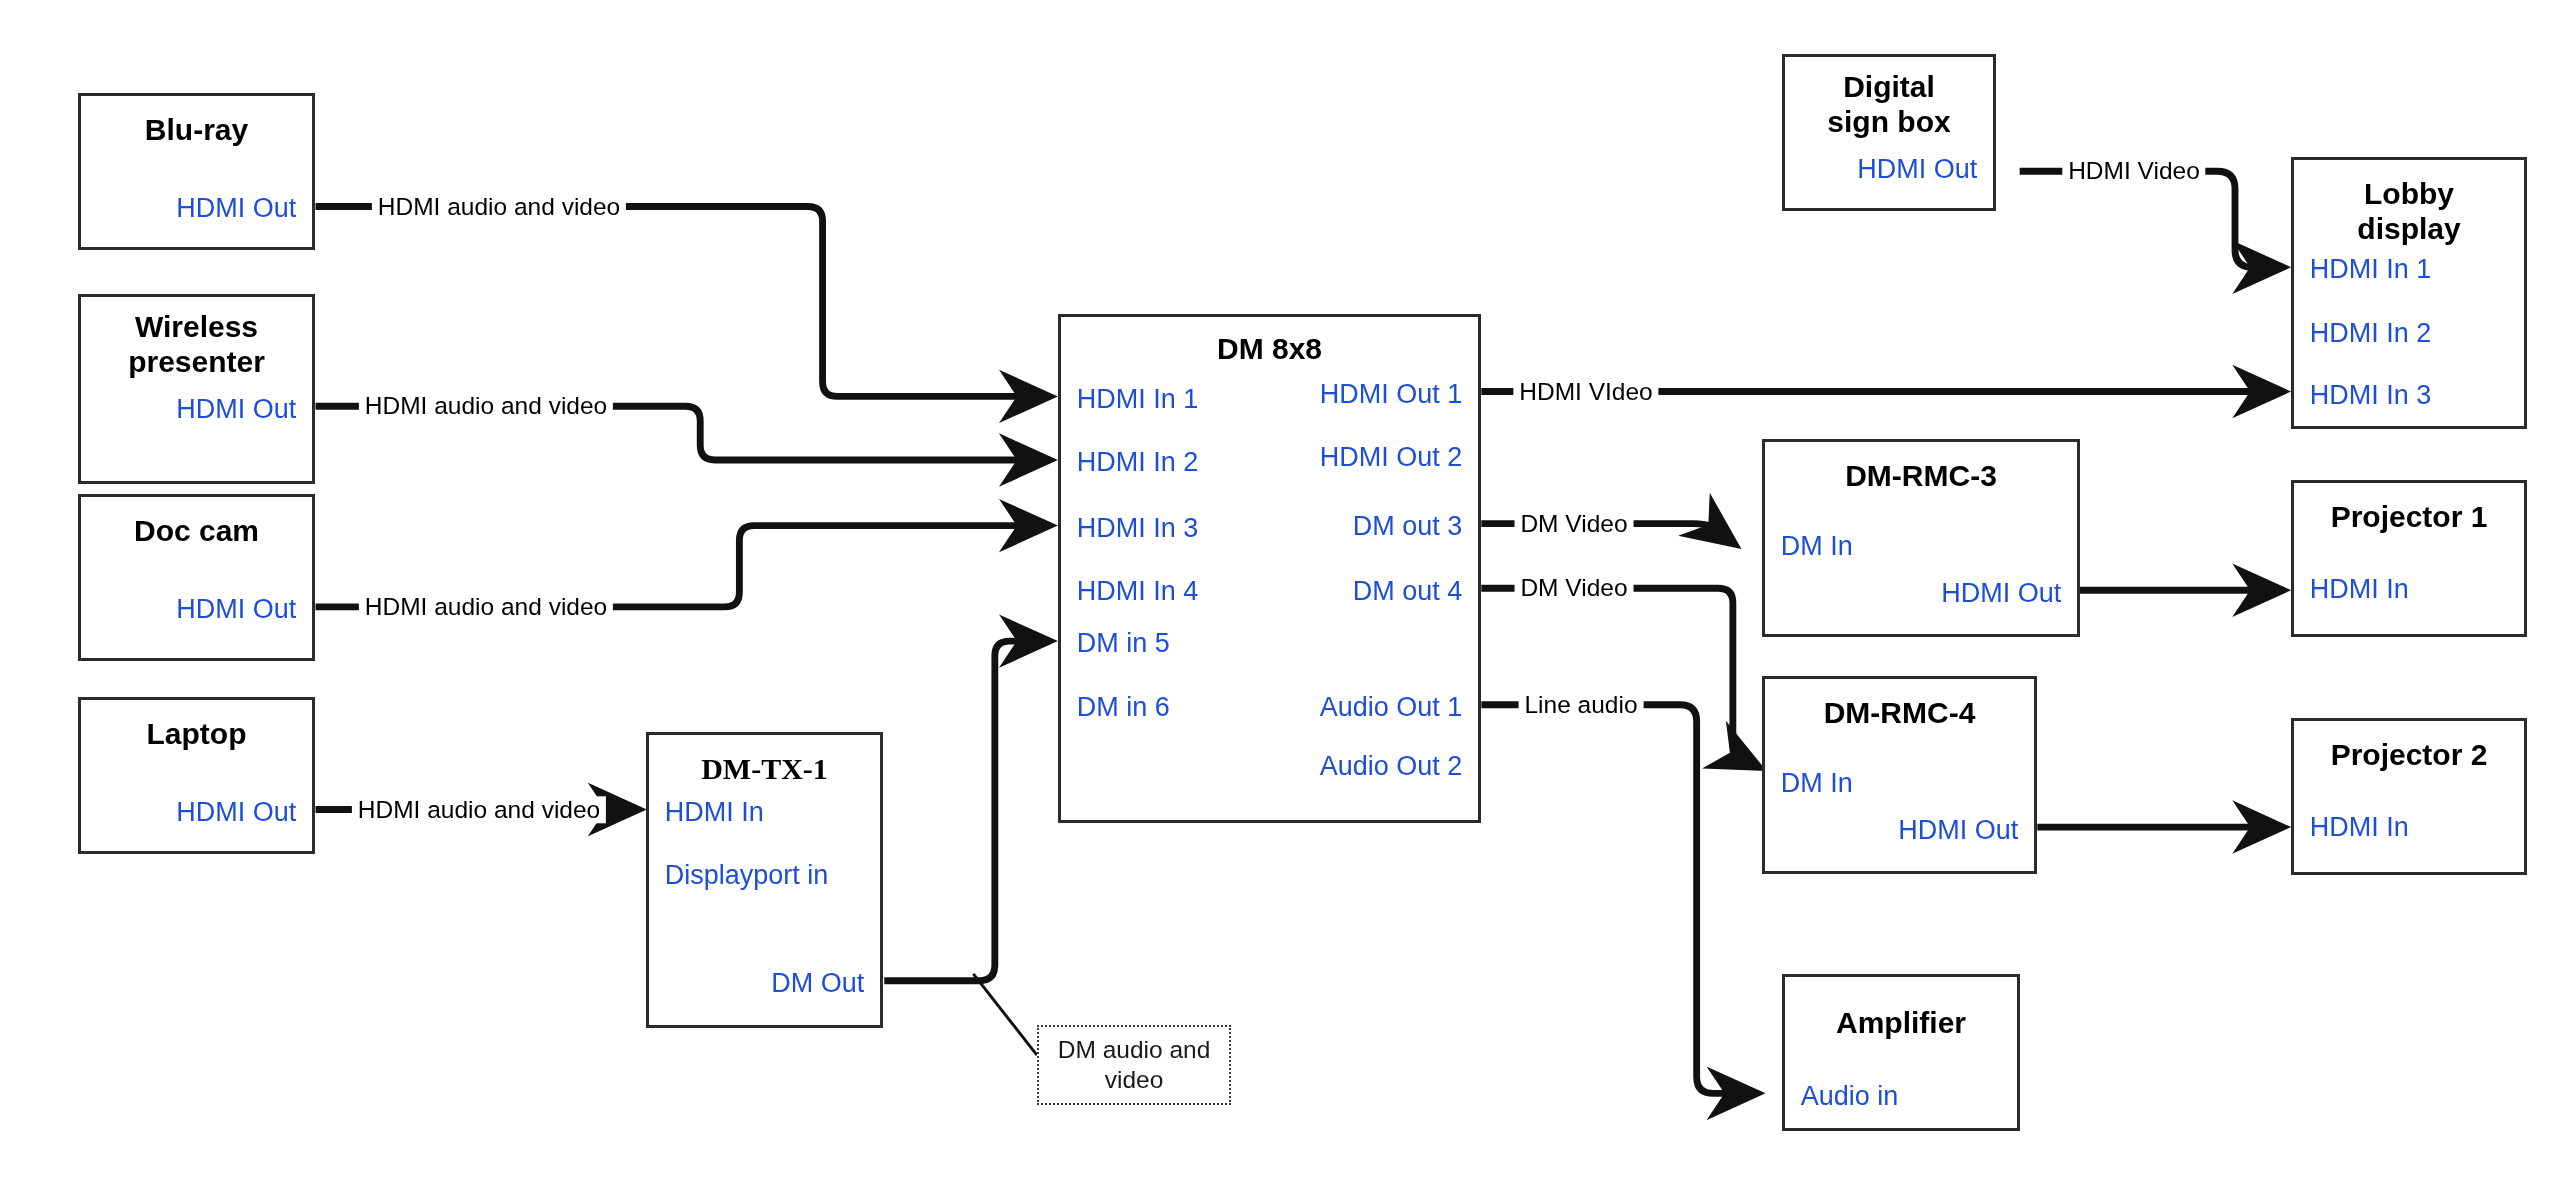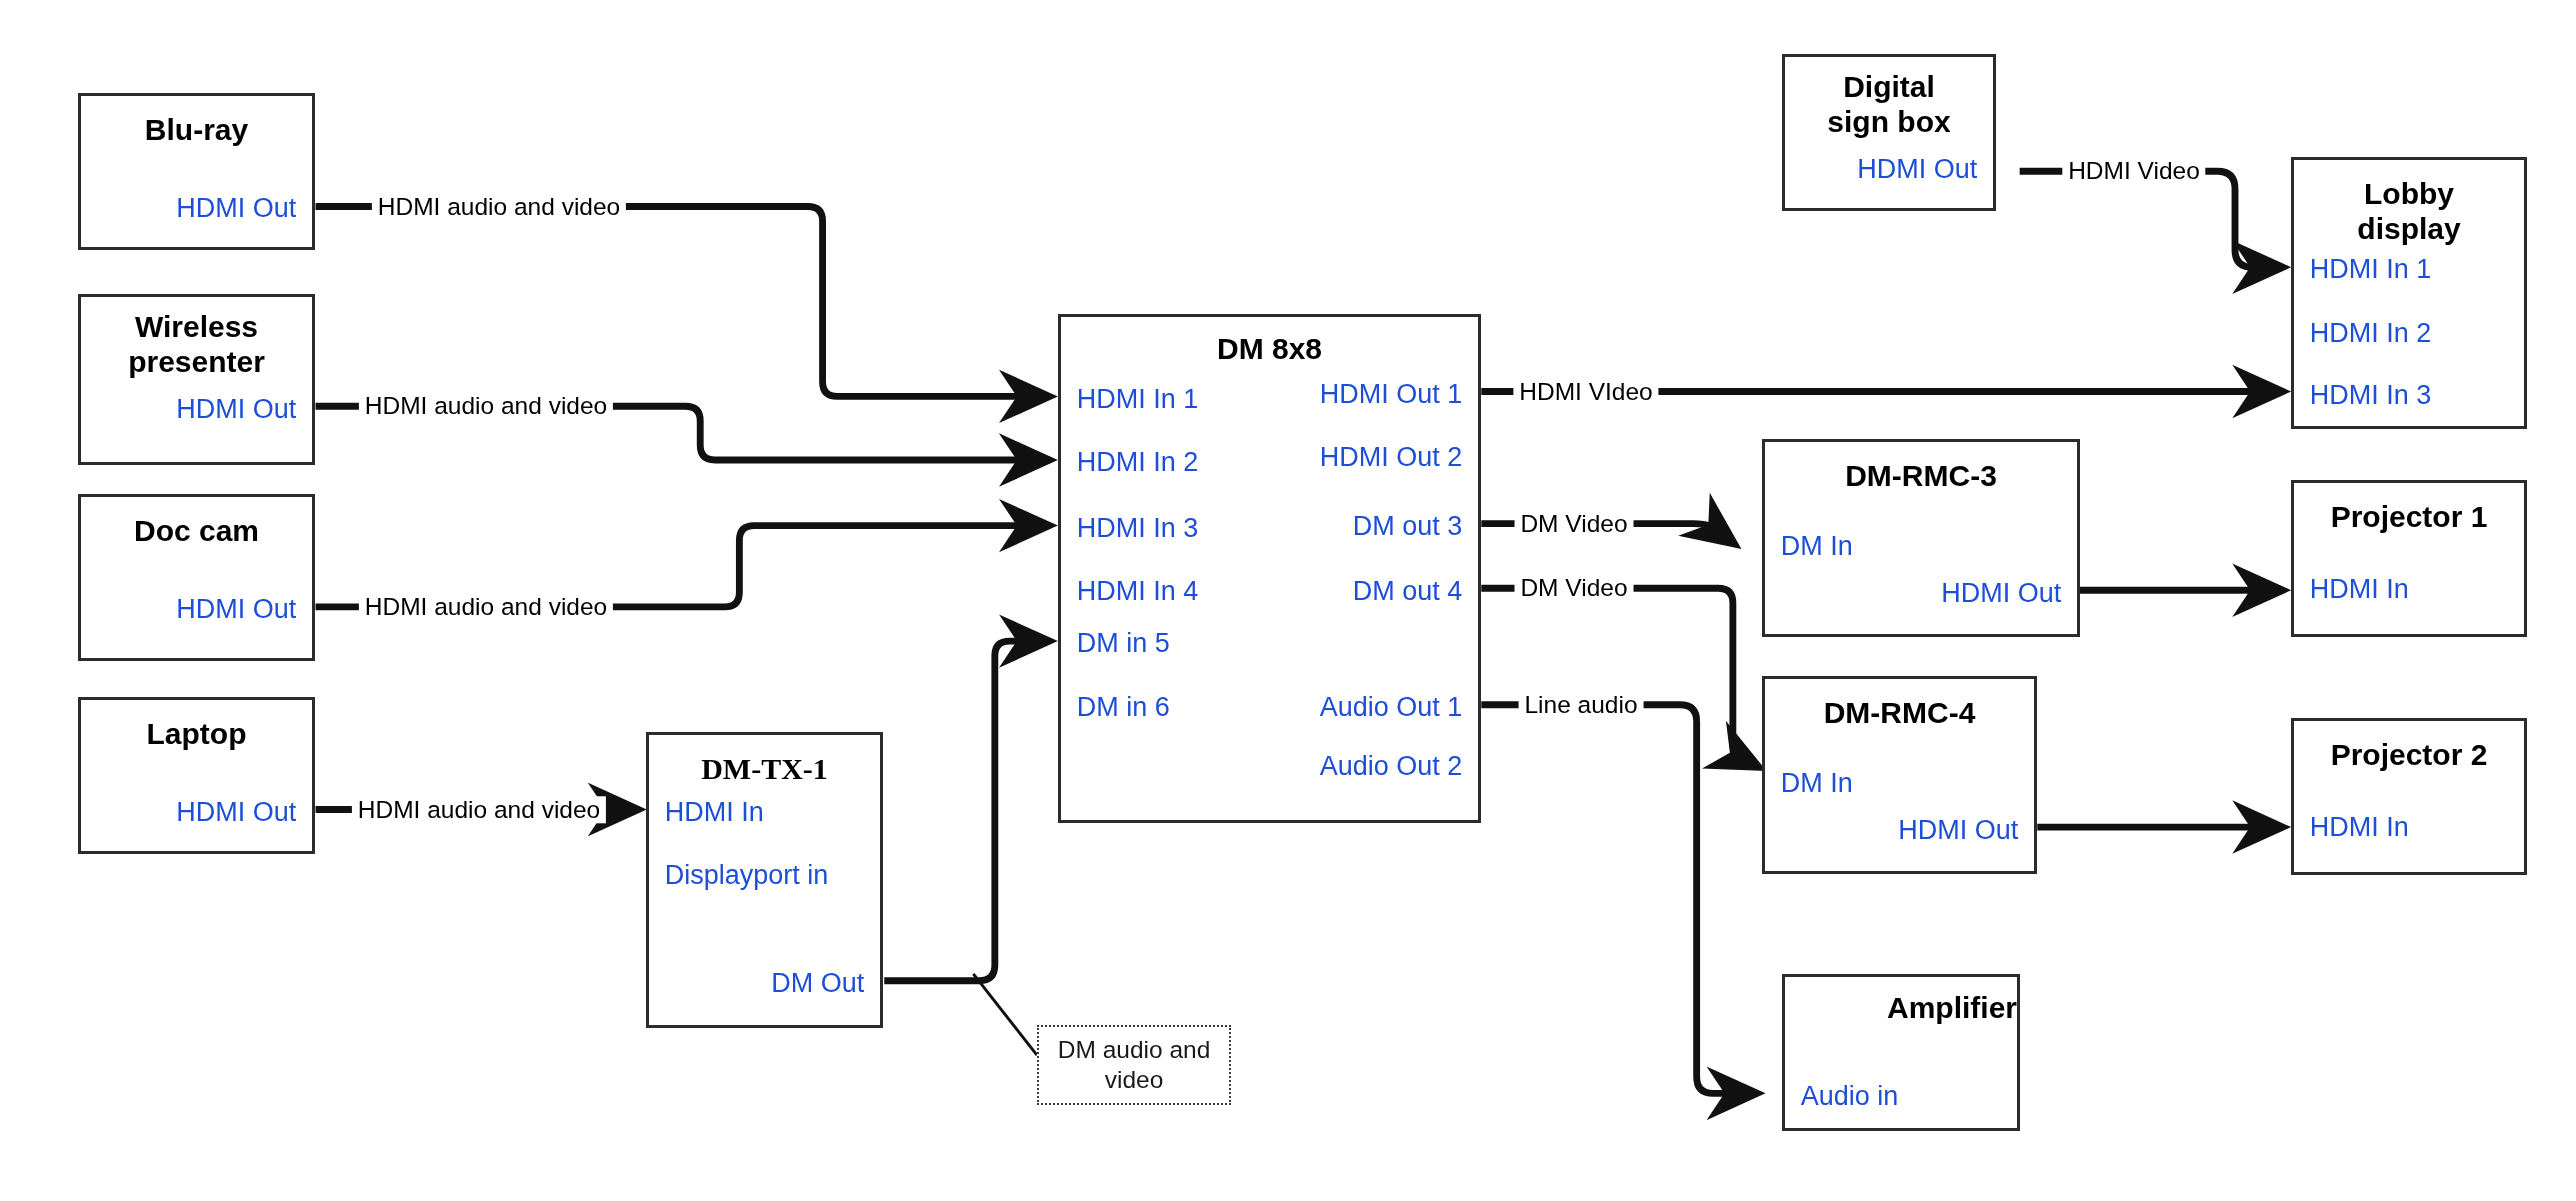--- a/index.html
+++ b/index.html
@@ -124,21 +124,21 @@
   <div class="edge-label" style="left:1586px; top:392px;">HDMI VIdeo</div>
   <div class="edge-label" style="left:1574px; top:524px;">DM Video</div>
   <div class="edge-label" style="left:1574px; top:588px;">DM Video</div>
   <div class="edge-label" style="left:1581px; top:705px;">Line audio</div>
 
   <div class="node" style="left:78px; top:93px; width:237px; height:157px;">
     <div class="title" style="top:15.7px;">Blu-ray</div>
     <div class="port right" style="top:96px;">HDMI Out</div>
   </div>
 
-  <div class="node" style="left:78px; top:294px; width:237px; height:171px;">
+  <div class="node" style="left:78px; top:294px; width:237px; height:190px;">
     <div class="title" style="top:11.7px; padding:0 17.6px;">Wireless presenter</div>
     <div class="port right" style="top:96px;">HDMI Out</div>
   </div>
 
   <div class="node" style="left:78px; top:494px; width:237px; height:167px;">
     <div class="title" style="top:15.7px;">Doc cam</div>
     <div class="port right" style="top:96px;">HDMI Out</div>
   </div>
 
   <div class="node" style="left:78px; top:697px; width:237px; height:157px;">
@@ -199,20 +199,20 @@
     <div class="title" style="top:15.7px;">Projector 1</div>
     <div class="port left" style="top:90px;">HDMI In</div>
   </div>
 
   <div class="node" style="left:2291px; top:718px; width:236px; height:157px;">
     <div class="title" style="top:15.7px;">Projector 2</div>
     <div class="port left" style="top:90px;">HDMI In</div>
   </div>
 
   <div class="node" style="left:1782px; top:974px; width:238px; height:157px;">
-    <div class="title" style="top:13px;text-align:right;">Amplifier</div>
+    <div class="title" style="top:28px;">Amplifier</div>
     <div class="port left" style="top:103px;">Audio in</div>
   </div>
 
   <div class="note-box" style="left:1037px; top:1025px; width:194px; height:80px;">DM audio and video</div>
 
 </div>
 
 
 </body></html>

